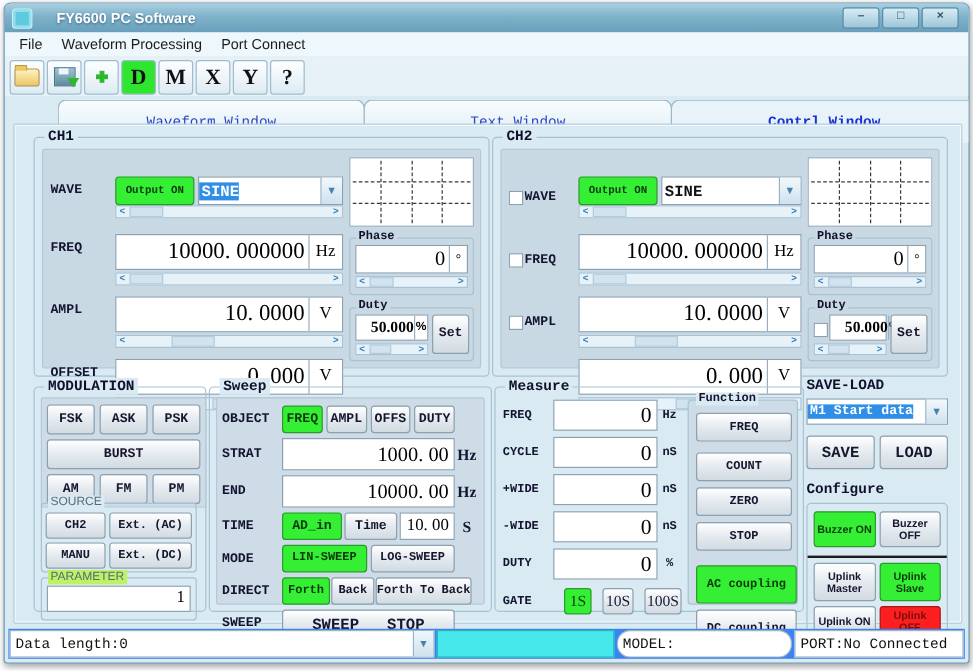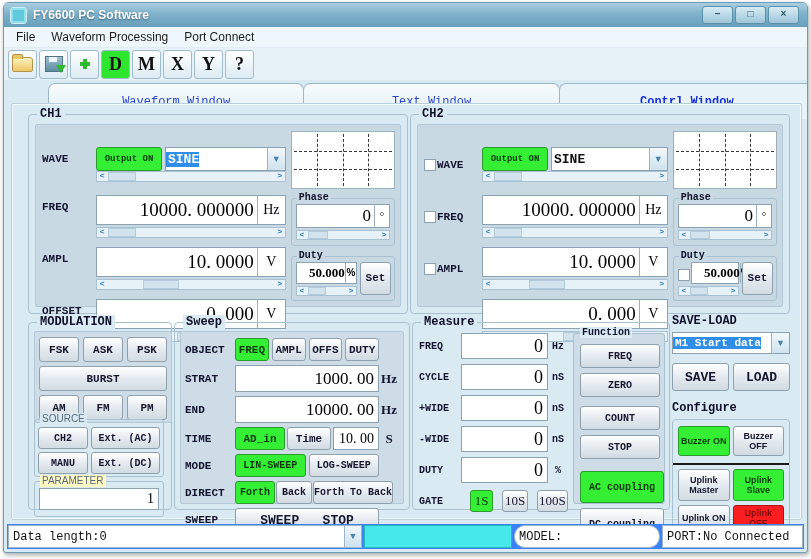--- a/index.html
+++ b/index.html
@@ -1,19 +1,19 @@
 <!DOCTYPE html>
 <html><head>
 <meta charset="utf-8">
 <style>
   html,body{margin:0;padding:0;background:#fff;}
   body{width:811px;height:559px;position:relative;font-family:"Liberation Sans",sans-serif;overflow:hidden;}
   .win{position:absolute;left:3px;top:2px;width:803px;height:549px;border:1px solid #6f9cb5;border-radius:6px 6px 3px 3px;background:#d9eaf3;box-shadow:1px 2px 5px rgba(0,0,0,.35);overflow:hidden;}
   
-  .titlebar{height:24px;background:linear-gradient(#a9cfe0,#7fb2ca 45%,#699fbb);display:flex;align-items:center;padding:0 6px;gap:6px;}
+  .titlebar{height:24px;background:linear-gradient(#a9cfe0,#7fb2ca 45%,#699fbb);display:flex;align-items:center;padding:0 6px;gap:20px;}
   .app-icon{width:15px;height:15px;border-radius:3px;background:#5fc9dd;border:1px solid #cfeef5;box-shadow:inset 0 0 0 2px #8fe0ee;}
   .title{color:#fff;font-weight:bold;font-size:12px;text-shadow:0 1px 2px rgba(0,40,70,.55);}
   .winbtns{margin-left:auto;display:flex;gap:2px;padding-right:2px;}
   .winbtn{width:29px;height:16px;border:1px solid #5b90aa;border-radius:3px;background:linear-gradient(#d8ecf4,#9dc5d8);color:#2c5a72;font-size:10px;line-height:14px;text-align:center;font-weight:bold;cursor:default;}
   
   .menubar{height:20px;background:#eef7fb;border-bottom:1px solid #e0edf4;display:flex;align-items:center;padding-left:4px;font-size:12px;color:#1c1c1c;}
   .menu-item{padding:2px 8px;}
   
   .toolbar{height:32px;background:#e6f2f8;display:flex;align-items:center;padding-left:4px;gap:2px;}
   .tbtn{width:27px;height:27px;border:1px solid #9fbccd;border-radius:3px;background:linear-gradient(#feffff,#dcebf3);display:flex;align-items:center;justify-content:center;font-family:"Liberation Serif",serif;font-weight:bold;font-size:18px;color:#111;}
@@ -460,21 +460,21 @@
             <span class="btn b1">CH2</span>
             <span class="btn b2">Ext. (AC)</span>
           </div>
           <div class="srow2">
             <span class="btn b1">MANU</span>
             <span class="btn b2">Ext. (DC)</span>
           </div>
         </div>
       </div>
       <div class="gb-sub parpanel">
-        <span class="gbt-gray" style="background:#fef9c3;">PARAMETER</span>
+        <span class="gbt-gray" style="background:#bef264;">PARAMETER</span>
         <div class="parbox">1</div>
       </div>
     </div>
 
     <div class="gb" style="left:162px;top:218px;width:234px;height:186px;">
       <span class="gbt">Sweep</span>
       <div class="swpanel">
         <div class="swrow">
           <span class="swlabel">OBJECT</span>
           <div class="swbtns">
@@ -561,22 +561,22 @@
           <div class="gaterow">
             <span class="melabel">GATE</span>
             <span class="btn on" style="width:32px;">1S</span>
             <span class="btn" style="width:36px;">10S</span>
             <span class="btn" style="width:44px;">100S</span>
           </div>
         </div>
         <div class="fnpanel">
           <span class="fngbt">Function</span>
           <span class="btn" style="margin-top:2px;">FREQ</span>
+          <span class="btn" style="margin-top:9px;">COUNT</span>
           <span class="btn">ZERO</span>
-          <span class="btn" style="margin-top:9px;">COUNT</span>
           <span class="btn">STOP</span>
           <span class="btn on two" style="margin-top:12px;">AC coupling</span>
           <span class="btn two">DC coupling</span>
         </div>
       </div>
     </div>
 
     <div class="slcol">
       <div class="sltitle">SAVE-LOAD</div>
       <div class="slcombo">

